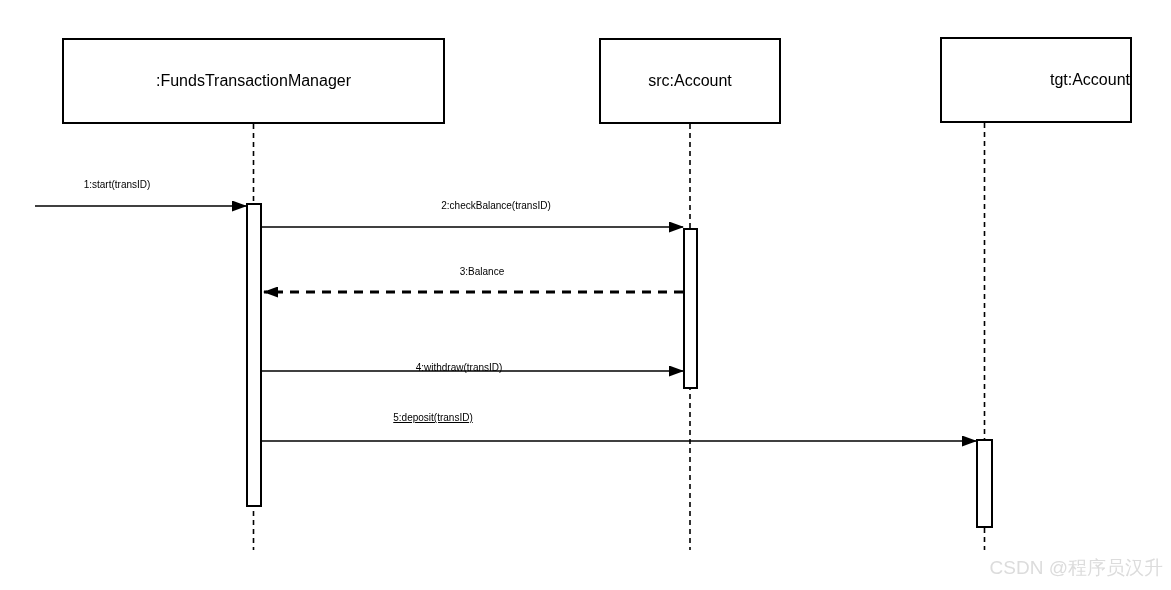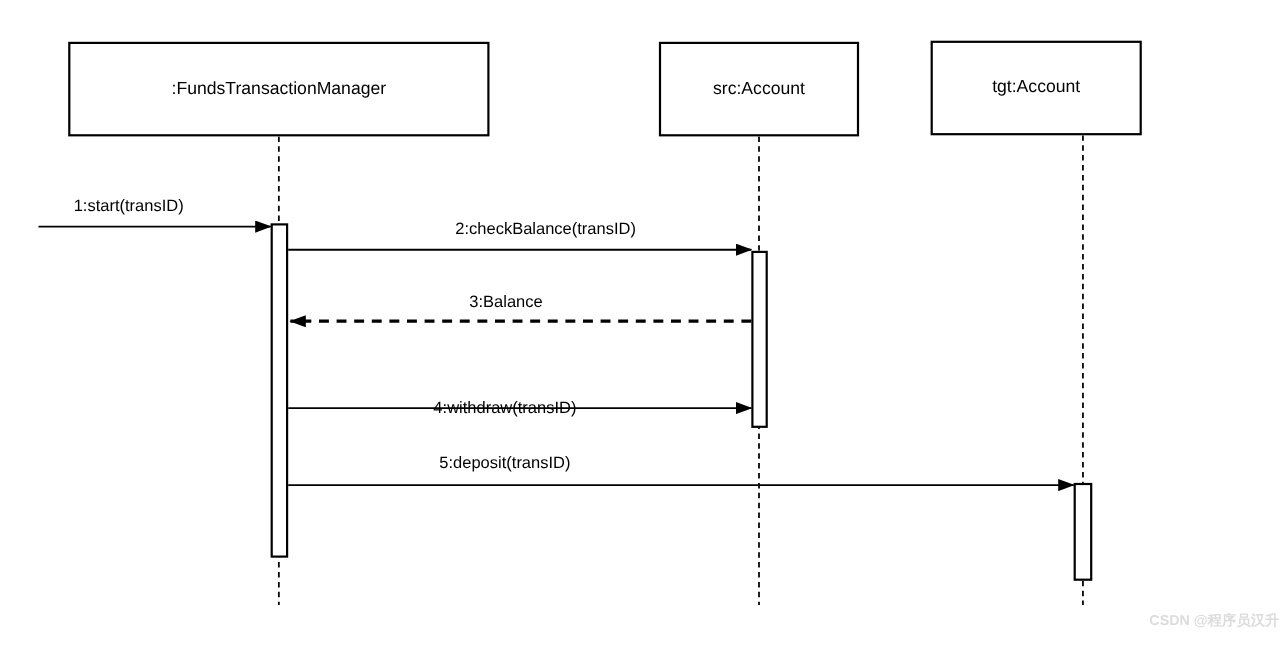--- a/index.html
+++ b/index.html
@@ -31,55 +31,54 @@
     display: flex;
     align-items: center;
     justify-content: center;
     font-size: 16px;
     color: #000000;
     white-space: nowrap;
     z-index: 2;
   }
   .actor-ftm { left: 62px;  top: 38px; width: 379px; height: 82px; }
   .actor-src { left: 599px; top: 38px; width: 178px; height: 82px; }
-  .actor-tgt { left: 846px; top: 37px; width: 188px; height: 82px; }
+  .actor-tgt { left: 940px; top: 37px; width: 188px; height: 82px; justify-content: flex-end; }
 
   .activation {
     position: absolute;
     border: 2px solid #000000;
     background: #ffffff;
     z-index: 2;
   }
   .act-ftm { left: 246px; top: 203px; width: 12px; height: 300px; }
   .act-src { left: 683px; top: 228px; width: 11px; height: 157px; }
   .act-tgt { left: 976px; top: 439px; width: 13px; height: 85px; }
 
   .msg-label {
     position: absolute;
     transform: translateX(-50%);
-    font-size: 15px;
+    font-size: 10px;
     color: #000000;
     white-space: nowrap;
     z-index: 4;
   }
   .lbl-1 { left: 117px; top: 179px; }
   .lbl-2 { left: 460px; top: 200px; margin-left: 36px; }
-  .lbl-3 { left: 460px; top: 266px; }
+  .lbl-3 { left: 482px; top: 266px; }
   .lbl-4 { left: 459px; top: 362px; }
-  .lbl-5 { left: 459px; top: 412px; }
+  .lbl-5 { left: 433px; top: 412px; text-decoration: underline; }
 
   .watermark {
     position: absolute;
     right: 8px;
     top: 555px;
-    font-size: 13px;
+    font-size: 19px;
     color: #dcdcdc;
     white-space: nowrap;
     z-index: 1;
-    font-weight: bold;
   }
 </style>
 </head>
 <body>
 
 <div class="canvas">
 
   <svg class="layer" width="1171" height="590" viewBox="0 0 1171 590">
     <line x1="253.5" y1="124" x2="253.5" y2="550" stroke="#000000" stroke-width="1.6" stroke-dasharray="5 4"></line>
     <line x1="690" y1="124" x2="690" y2="550" stroke="#000000" stroke-width="1.6" stroke-dasharray="5 4"></line>

